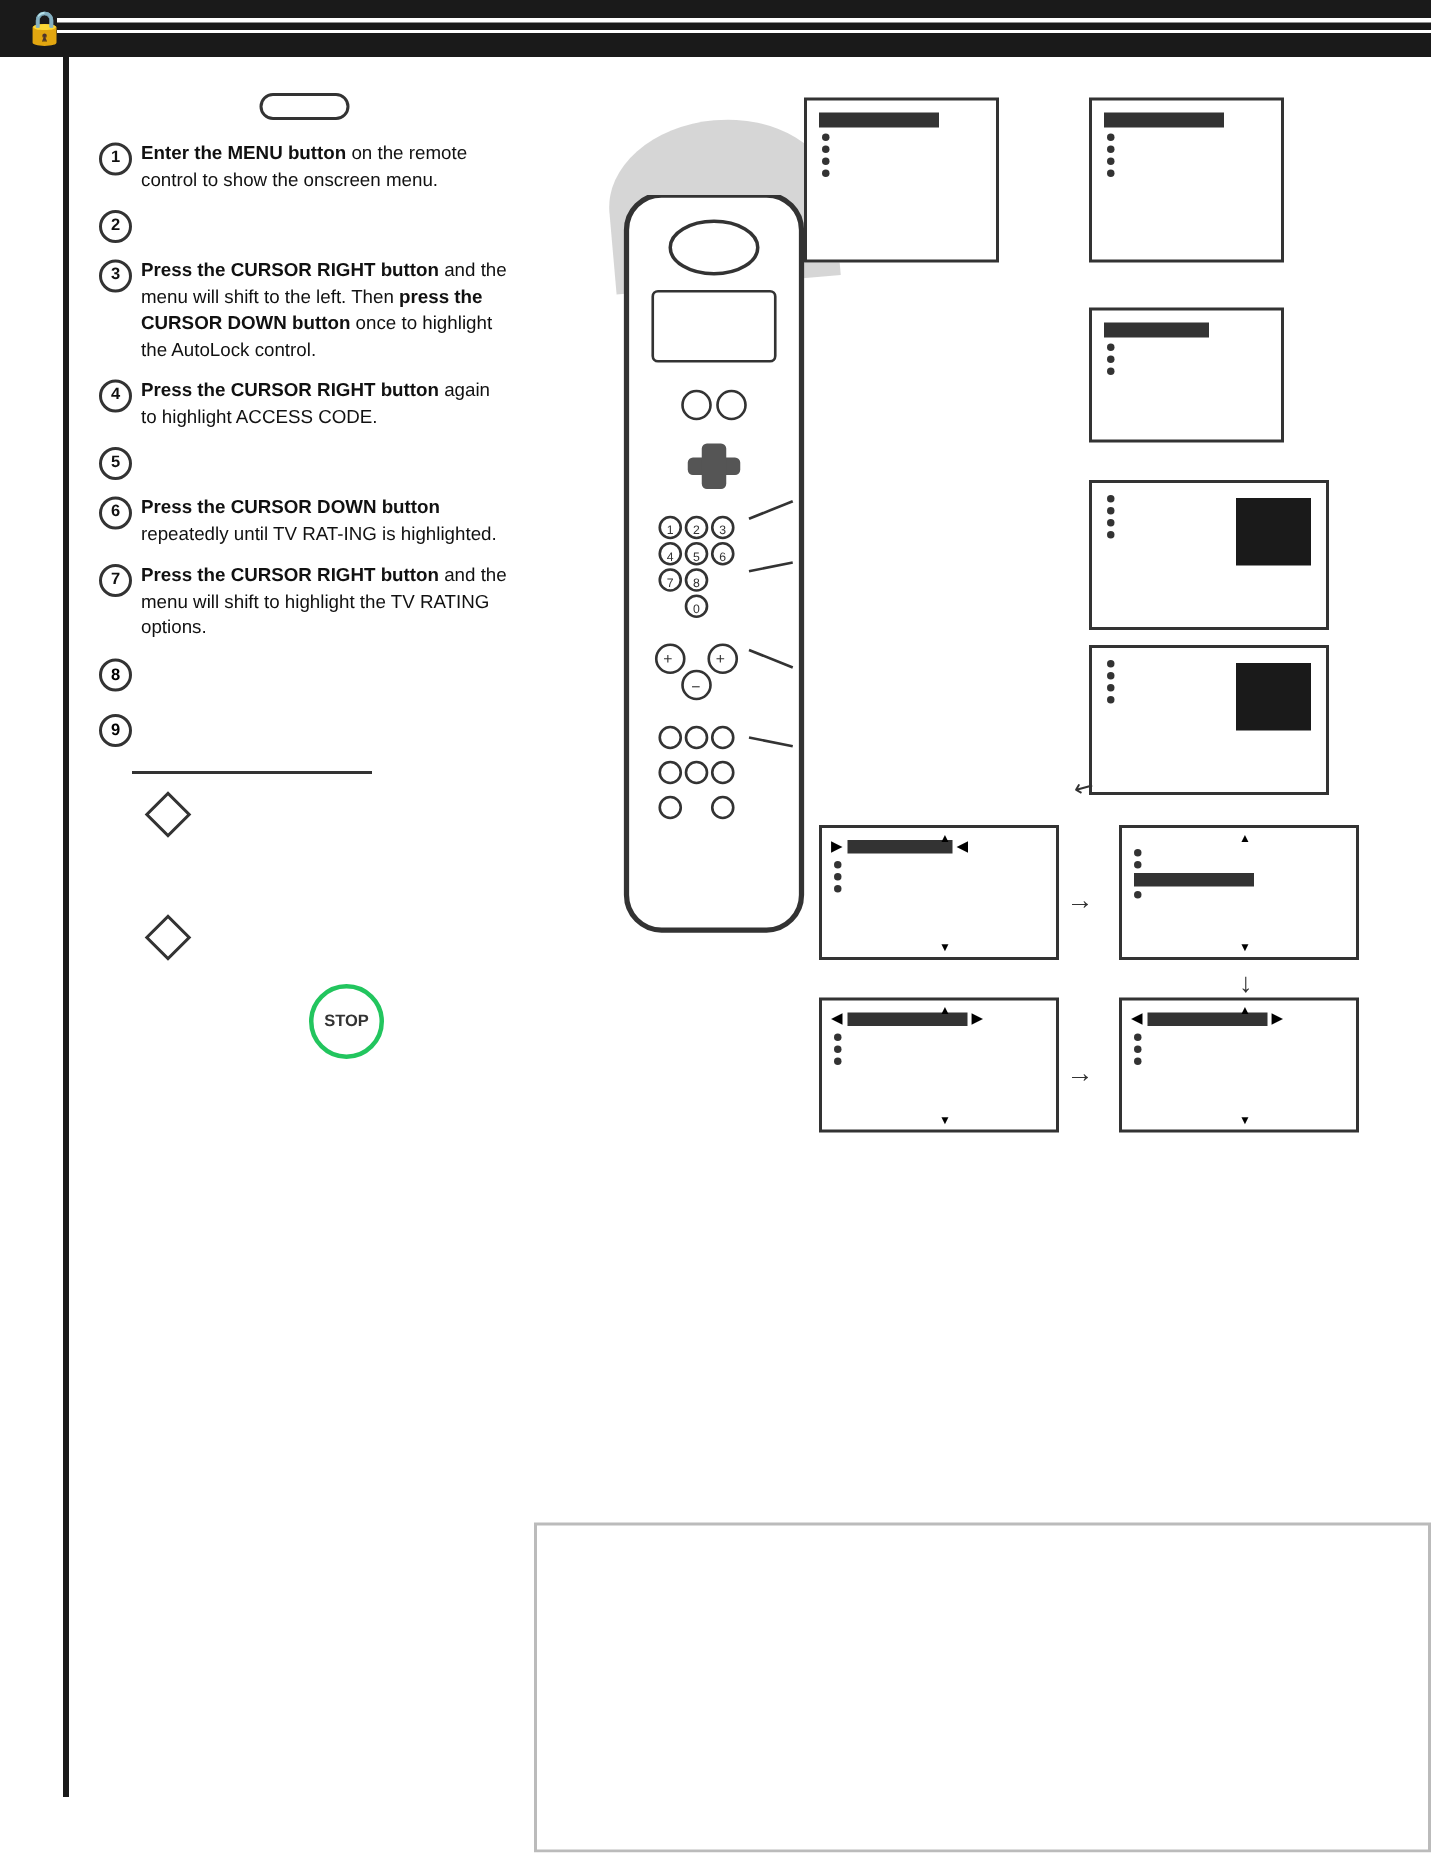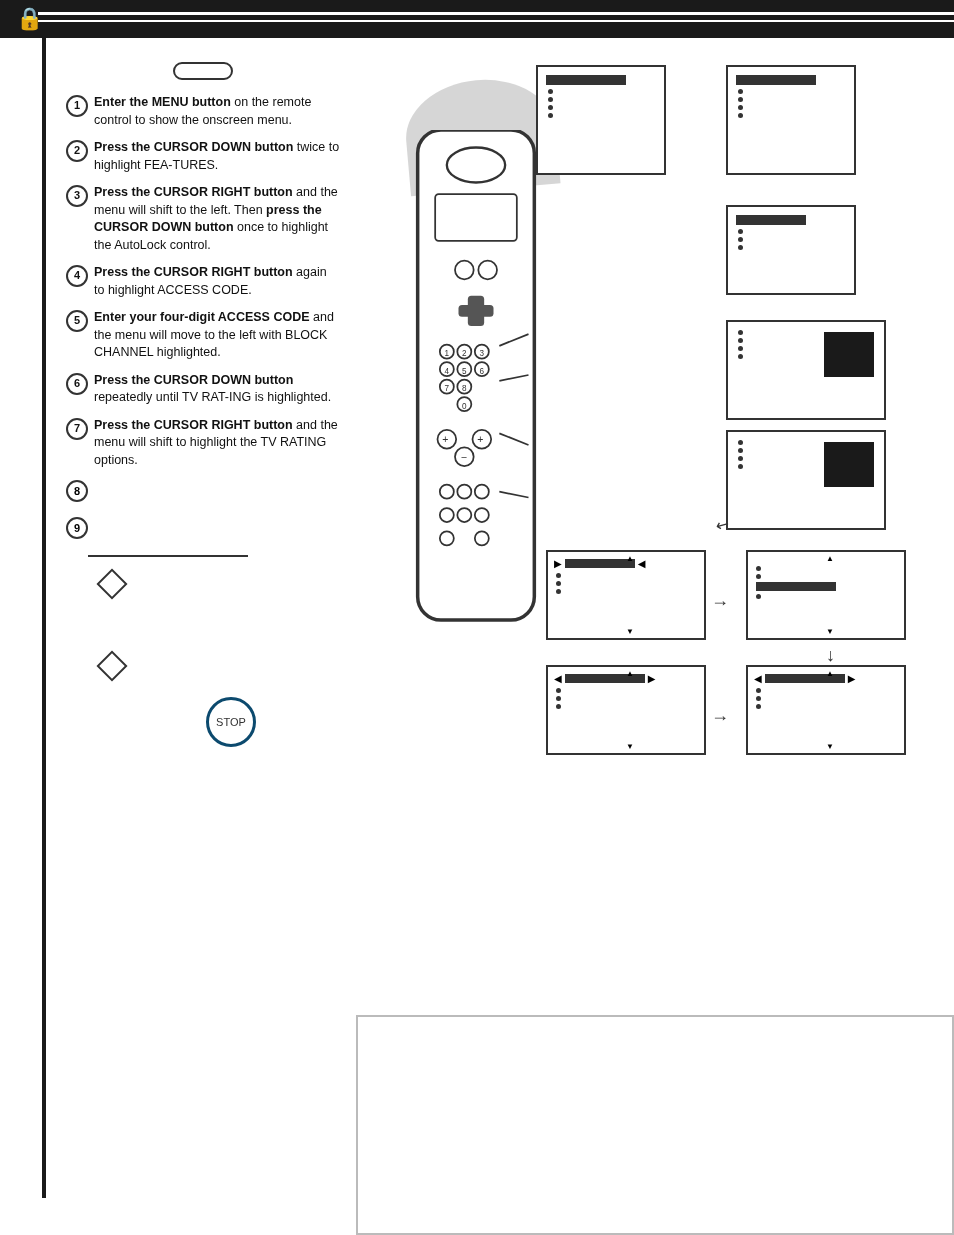--- a/index.html
+++ b/index.html
@@ -112,26 +112,26 @@
       height: 2px;
       background: #333;
       margin: 16px 0 16px 22px;
     }
 
     
     .stop-badge {
       width: 50px;
       height: 50px;
       border-radius: 50%;
-      border: 3px solid #0c4a6e;
+      border: 3px solid #22c55e;
       display: flex;
       align-items: center;
       justify-content: center;
       font-size: 11px;
-      font-weight: normal;
+      font-weight: bold;
       color: #333;
       margin: 20px 0 0 140px;
     }
   </style>
 </head>
 <body>
 
 <div class="header-bar">
 </div>
 <div style="position:absolute;top:6px;left:16px;font-size:22px;color:#fff;">🔒</div>
@@ -150,44 +150,38 @@
 
   <div class="step">
     <div class="step-num">1</div>
     <div class="step-text">
       <strong>Enter the MENU button</strong> on the remote control to show the onscreen menu.
     </div>
   </div>
 
   <div class="step">
     <div class="step-num">2</div>
-    <div class="step-text">
-      <strong>Press the CURSOR DOWN button</strong> twice to highlight FEA-TURES.
-    </div>
   </div>
 
   <div class="step">
     <div class="step-num">3</div>
     <div class="step-text">
       <strong>Press the CURSOR RIGHT button</strong> and the menu will shift to the left. Then <strong>press the CURSOR DOWN button</strong> once to highlight the AutoLock control.
     </div>
   </div>
 
   <div class="step">
     <div class="step-num">4</div>
     <div class="step-text">
       <strong>Press the CURSOR RIGHT button</strong> again to highlight ACCESS CODE.
     </div>
   </div>
 
   <div class="step">
     <div class="step-num">5</div>
-    <div class="step-text">
-      <strong>Enter your four-digit ACCESS CODE</strong> and the menu will move to the left with BLOCK CHANNEL highlighted.
-    </div>
   </div>
 
   <div class="step">
     <div class="step-num">6</div>
     <div class="step-text">
       <strong>Press the CURSOR DOWN button</strong> repeatedly until TV RAT-ING is highlighted.
     </div>
   </div>
 
   <div class="step">

